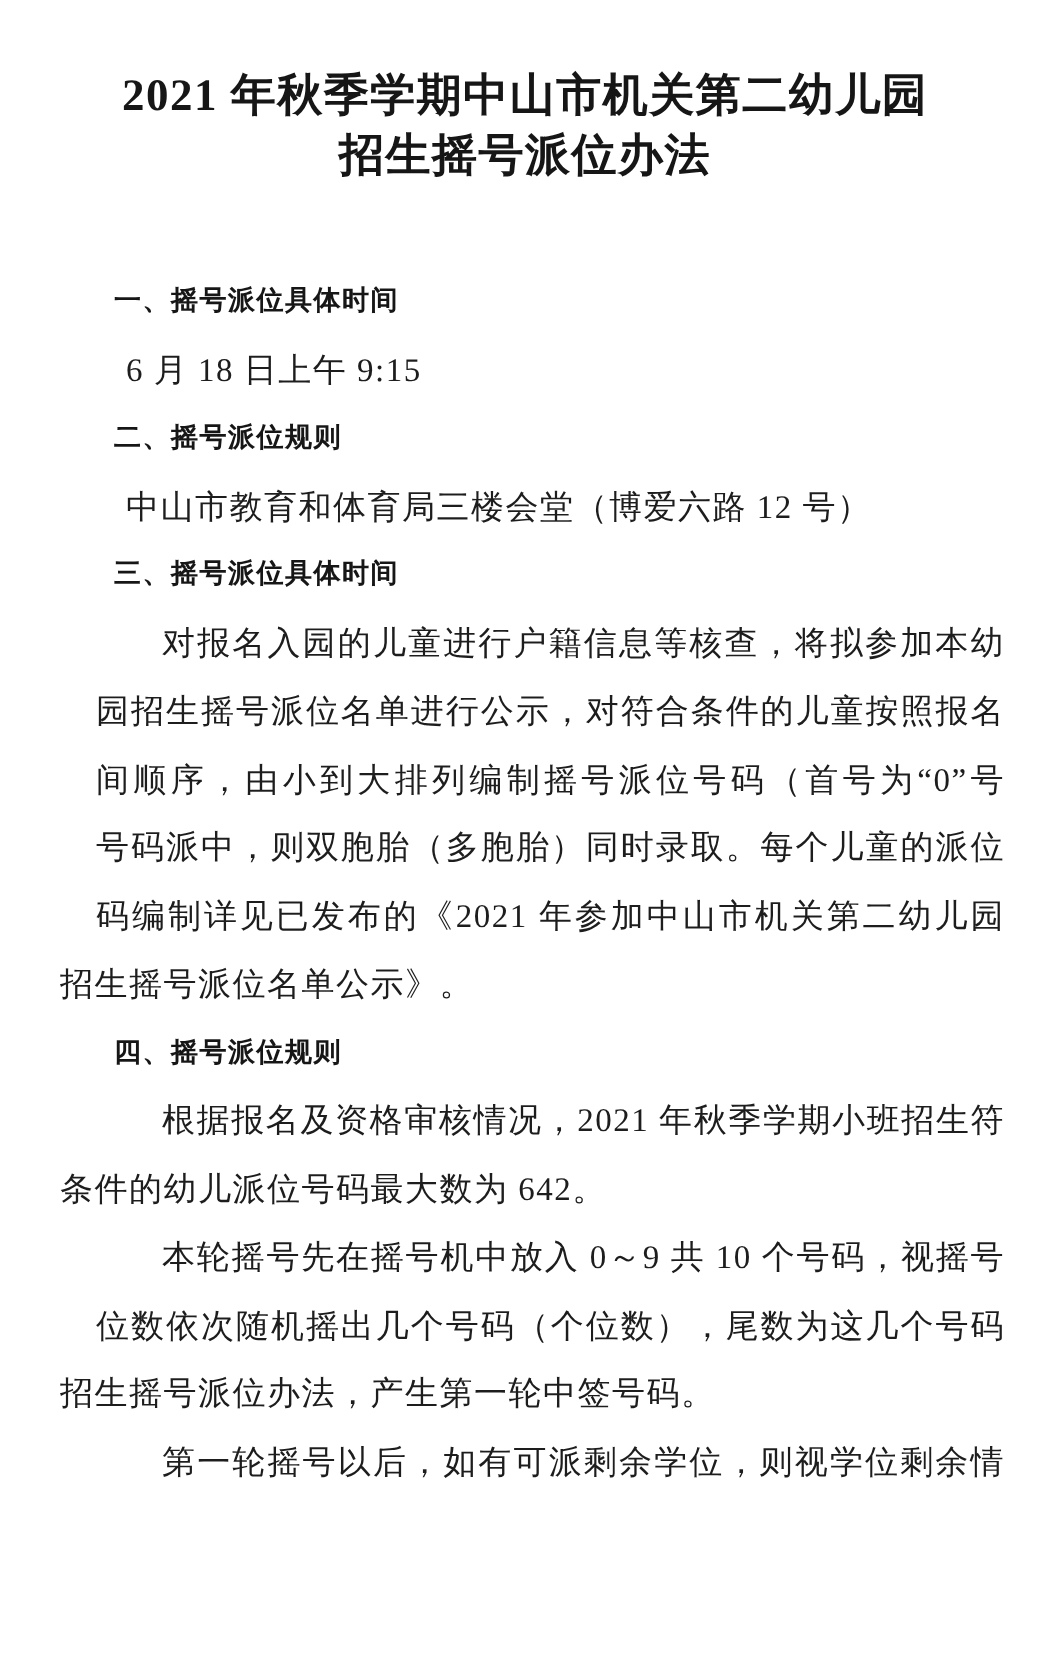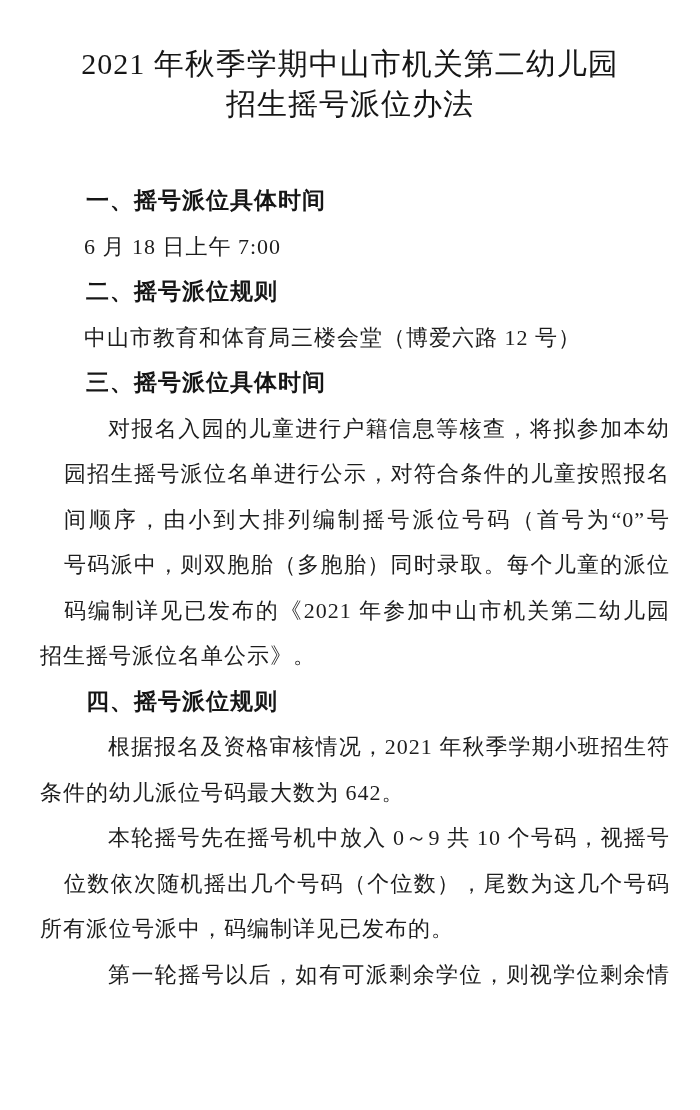--- a/index.html
+++ b/index.html
@@ -15,42 +15,42 @@
     color: #1d1d1d;
     font-family: "Liberation Serif", "DejaVu Serif", serif;
     overflow: hidden;
     box-sizing: border-box;
   }
   .doc-title {
     margin: 0;
     padding: 44px 36px 0 36px;
     text-align: center;
     font-size: 30px;
-    font-weight: normal;
+    font-weight: bold;
     line-height: 40px;
     letter-spacing: 1px;
     color: #161616;
   }
   .doc-title .title-line {
     display: block;
   }
   .content {
     padding: 54px 30px 0 40px;
     font-size: 22px;
   }
   .line {
     height: 45.5px;
     line-height: 45.5px;
     letter-spacing: 1px;
     overflow: hidden;
   }
   .line.heading {
     font-family: "Liberation Sans", "DejaVu Sans", sans-serif;
     font-weight: bold;
-    font-size: 23px;
+    font-size: 18px;
     text-indent: 2em;
     color: #161616;
   }
   .line.indent {
     text-indent: 2em;
   }
   .line.justify {
     text-align: justify;
     text-align-last: justify;
     margin-left: 24px;
@@ -61,32 +61,32 @@
 
 <div class="page">
 
   <h1 class="doc-title">
     <span class="title-line">2021 年秋季学期中山市机关第二幼儿园</span>
     <span class="title-line">招生摇号派位办法</span>
   </h1>
 
   <div class="content">
     <div class="line heading">一、摇号派位具体时间</div>
-    <div class="line indent">6 月 18 日上午 7:00</div>
+    <div class="line indent">6 月 18 日上午 9:15</div>
     <div class="line heading">二、摇号派位规则</div>
     <div class="line indent">中山市教育和体育局三楼会堂（博爱六路 12 号）</div>
     <div class="line heading">三、摇号派位具体时间</div>
     <div class="line indent justify">对报名入园的儿童进行户籍信息等核查，将拟参加本幼儿</div>
     <div class="line justify">园招生摇号派位名单进行公示，对符合条件的儿童按照报名时</div>
     <div class="line justify">间顺序，由小到大排列编制摇号派位号码（首号为“0”号码）。</div>
     <div class="line justify">号码派中，则双胞胎（多胞胎）同时录取。每个儿童的派位号</div>
     <div class="line justify">码编制详见已发布的《2021 年参加中山市机关第二幼儿园小班</div>
     <div class="line">招生摇号派位名单公示》。</div>
     <div class="line heading">四、摇号派位规则</div>
     <div class="line indent justify">根据报名及资格审核情况，2021 年秋季学期小班招生符合</div>
     <div class="line">条件的幼儿派位号码最大数为 642。</div>
     <div class="line indent justify">本轮摇号先在摇号机中放入 0～9 共 10 个号码，视摇号派</div>
     <div class="line justify">位数依次随机摇出几个号码（个位数），尾数为这几个号码的</div>
-    <div class="line">所有派位号派中，码编制详见已发布的。</div>
+    <div class="line">招生摇号派位办法，产生第一轮中签号码。</div>
     <div class="line indent justify">第一轮摇号以后，如有可派剩余学位，则视学位剩余情况</div>
   </div>
 
 </div>
 
 </body></html>

